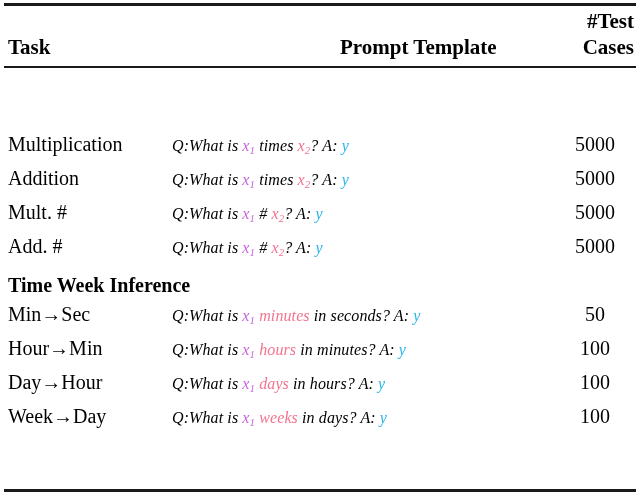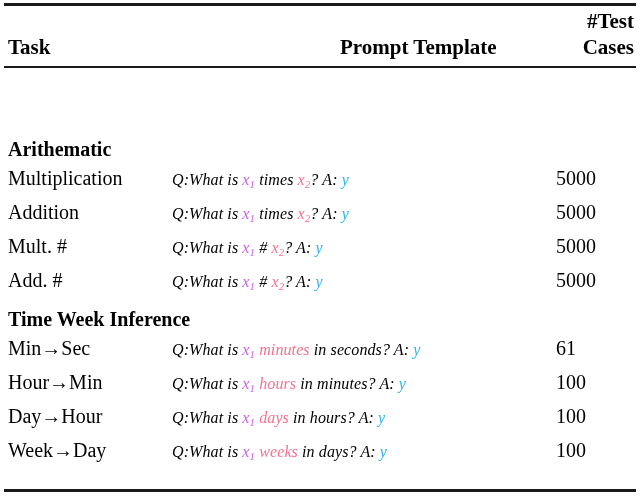--- a/index.html
+++ b/index.html
@@ -85,21 +85,21 @@
 
   td.td-task {
     text-align: left;
     padding-left: 4px;
   }
   td.td-prompt {
     text-align: left;
     padding-left: 0px;
   }
   td.td-count {
-    text-align: left;
+    text-align: center;
     padding-right: 2px;
   }
 
   
   tr.section-row td {
     font-weight: bold;
     font-size: 20px;
     line-height: 30px;
     padding-top: 4px;
   }
@@ -167,23 +167,20 @@
     </thead>
 
     <tbody>
 
       <tr class="spacer-row">
         <td class="spacer-head"></td>
         <td class="spacer-head"></td>
         <td class="spacer-head"></td>
       </tr>
 
-      <tr class="section-row">
-        <td colspan="3" class="td-task">Arithematic</td>
-      </tr>
 
       <tr>
         <td class="td-task">Multiplication</td>
         <td class="td-prompt">
           <span class="prompt"><span class="q">Q:What is</span><span>&nbsp;</span><span class="var-x1 mathvar"><span>x</span><span class="sub">1</span></span><span>&nbsp;</span><span class="plain">times</span><span>&nbsp;</span><span class="var-x2 mathvar"><span>x</span><span class="sub">2</span></span><span class="plain">? A:</span><span>&nbsp;</span><span class="var-y mathvar">y</span></span>
         </td>
         <td class="td-count">5000</td>
       </tr>
 
       <tr>
@@ -213,21 +210,21 @@
 
       <tr class="section-row">
         <td colspan="3" class="td-task">Time Week Inference</td>
       </tr>
 
       <tr>
         <td class="td-task">Min→Sec</td>
         <td class="td-prompt">
           <span class="prompt"><span class="q">Q:What is</span><span>&nbsp;</span><span class="var-x1 mathvar"><span>x</span><span class="sub">1</span></span><span>&nbsp;</span><span class="unit">minutes</span><span>&nbsp;</span><span class="plain">in</span><span>&nbsp;</span><span class="plain">seconds</span><span class="plain">? A:</span><span>&nbsp;</span><span class="var-y mathvar">y</span></span>
         </td>
-        <td class="td-count">61</td>
+        <td class="td-count">50</td>
       </tr>
 
       <tr>
         <td class="td-task">Hour→Min</td>
         <td class="td-prompt">
           <span class="prompt"><span class="q">Q:What is</span><span>&nbsp;</span><span class="var-x1 mathvar"><span>x</span><span class="sub">1</span></span><span>&nbsp;</span><span class="unit">hours</span><span>&nbsp;</span><span class="plain">in</span><span>&nbsp;</span><span class="plain">minutes</span><span class="plain">? A:</span><span>&nbsp;</span><span class="var-y mathvar">y</span></span>
         </td>
         <td class="td-count">100</td>
       </tr>
 

